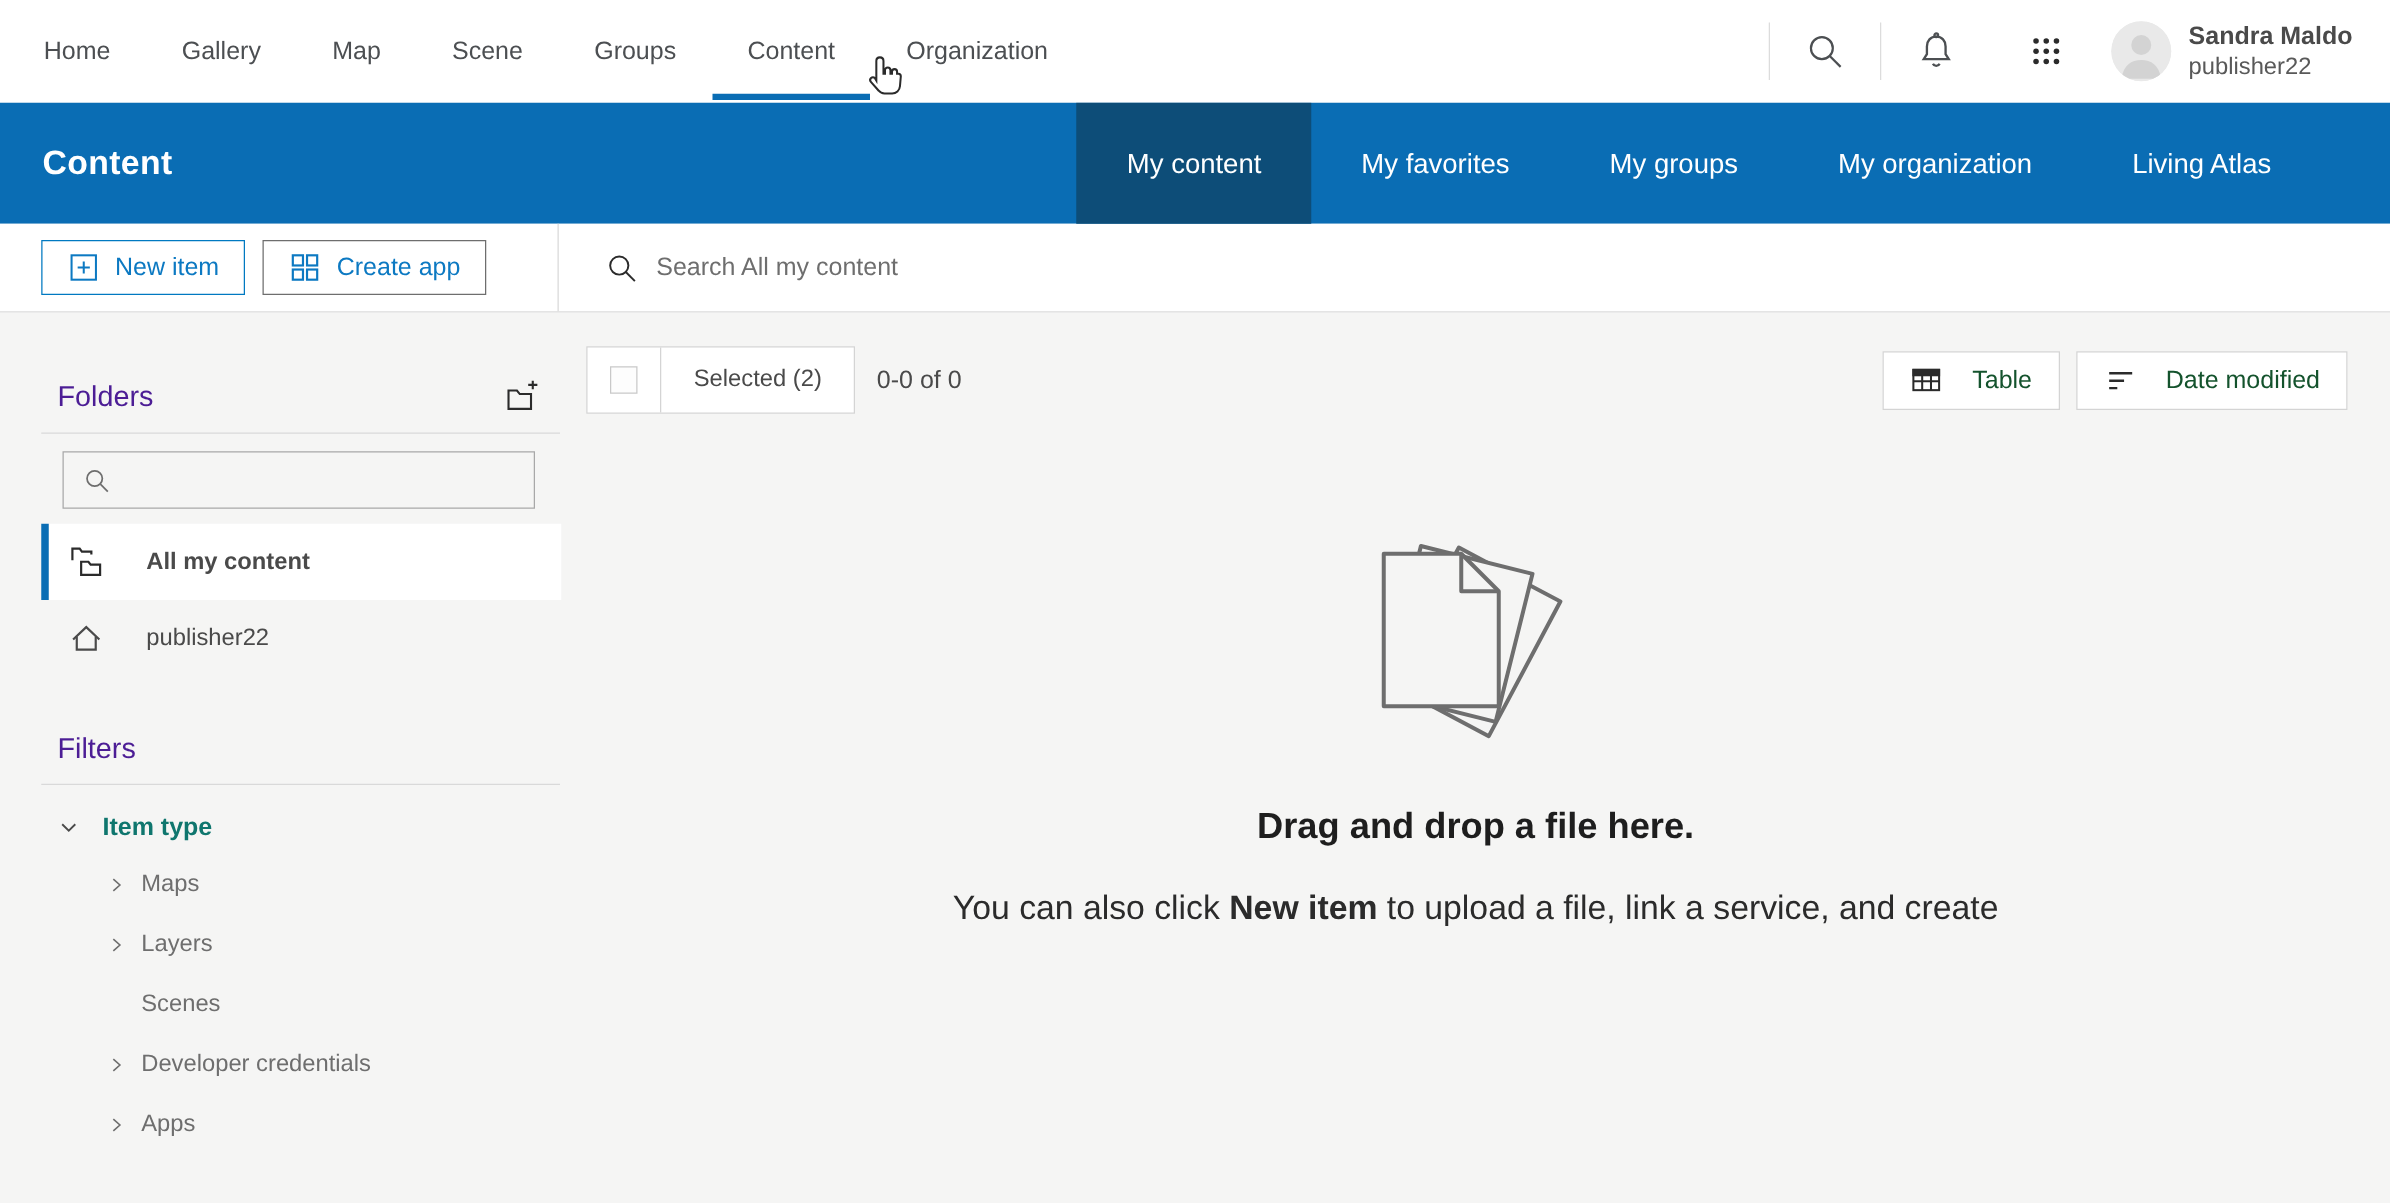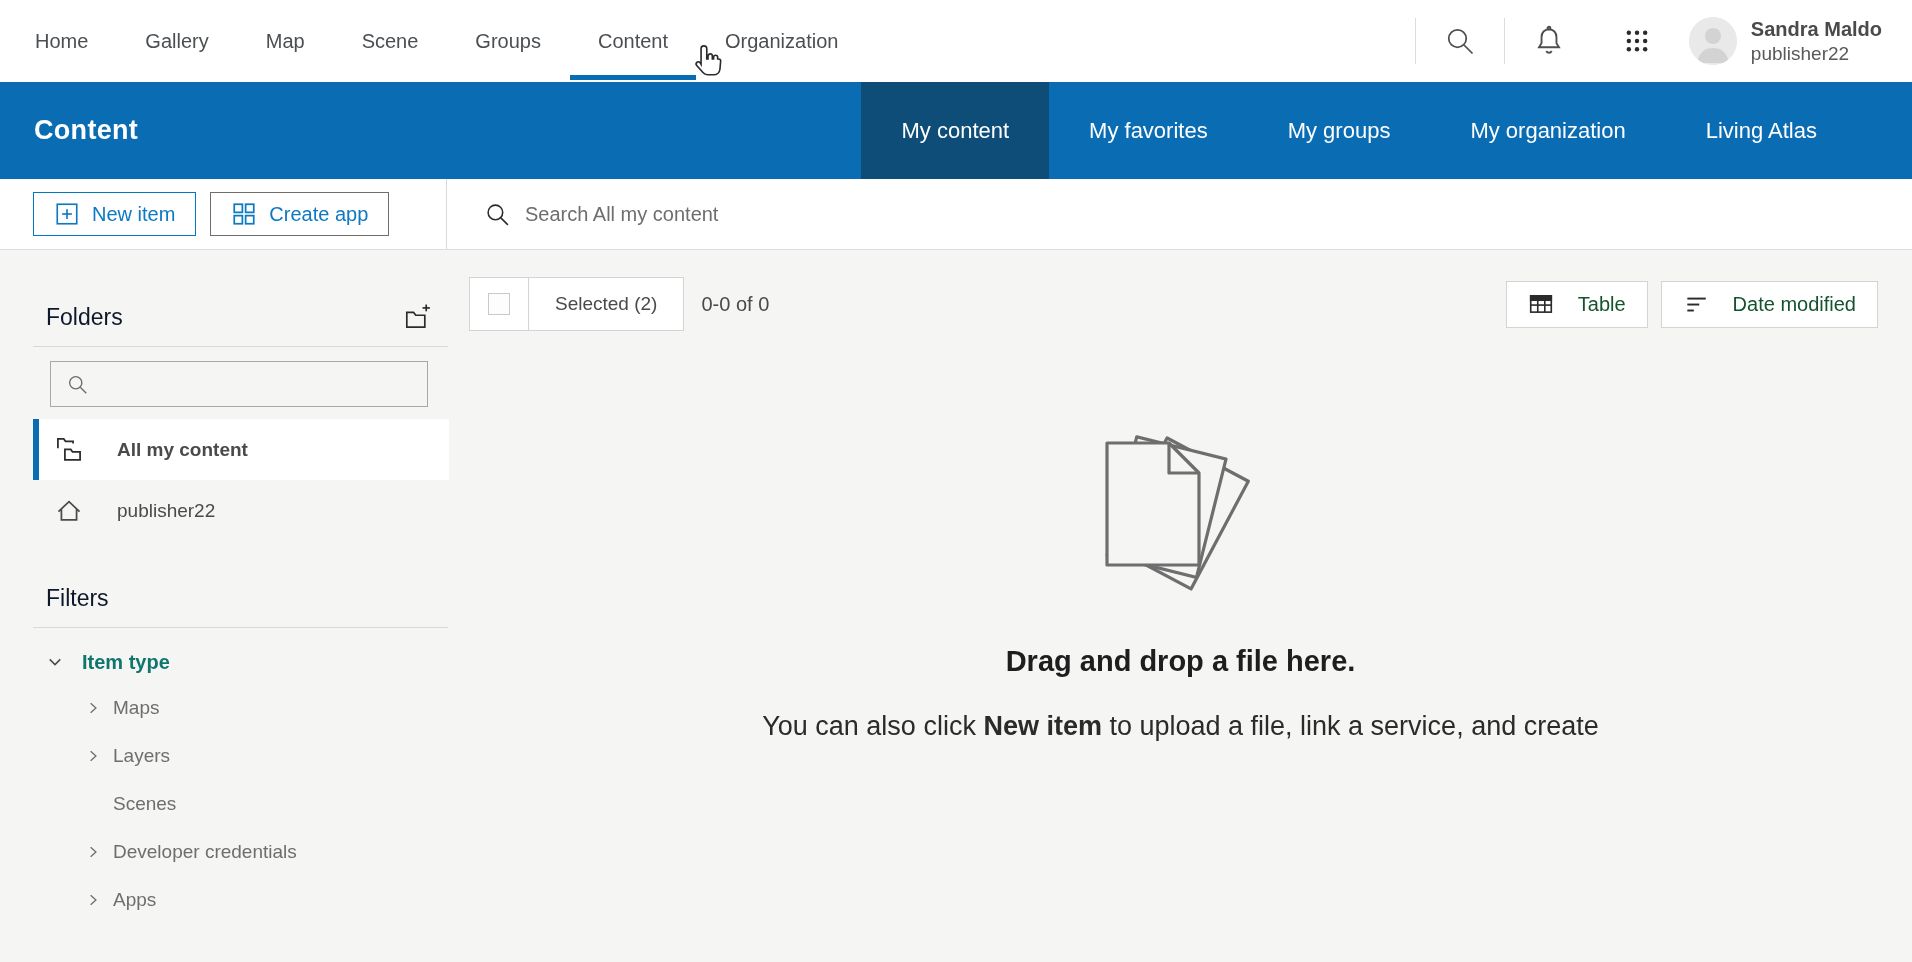--- a/index.html
+++ b/index.html
@@ -35,21 +35,21 @@
   .btn-outline.gray-ring { border-color:#6e6e6e; }
   .toolbar-search { flex:1; display:flex; align-items:center; gap:15px; padding-left:38px; color:#3f3f3f; }
   .toolbar-search input { border:none; outline:none; background:transparent; font-size:20px; font-family:inherit; color:#323232; width:600px; }
   .toolbar-search input::placeholder { color:#6e6e6e; opacity:1; }
   
   .layout { display:flex; height:712px; }
   .sidebar { width:449px; flex:none; }
   .main { flex:1; display:flex; flex-direction:column; }
   
   .side-head { display:flex; justify-content:space-between; align-items:center; margin:54px 18px 0 46px; }
-  .side-title { font-size:23px; color:#0f172a; }
+  .side-title { font-size:23px; color:#4c1d95; }
   .icon-btn { background:none; border:none; cursor:pointer; color:#323232; display:flex; padding:0; }
   .side-divider { border:none; border-top:1px solid #d9d9d9; margin:15px 1px 0 33px; }
   .side-search { margin:14px 21px 0 50px; height:46px; border:1px solid #a8a8a8; display:flex; align-items:center; padding-left:16px; background:transparent; }
   .side-search input { border:none; outline:none; background:transparent; font-size:18px; font-family:inherit; width:300px; margin-left:12px; }
   .folder-list { margin-top:12px; }
   .folder-row { height:61px; display:flex; align-items:center; margin-left:33px; padding-left:22px; gap:34px;
                 font-size:19px; color:#4a4a4a; cursor:pointer; }
   .folder-row.selected { background:#ffffff; border-left:6px solid #0a6db4; padding-left:16px; font-weight:bold; }
   .filters-head { margin:44px 18px 0 46px; }
   .itemtype-row { margin:12px 0 0 46px; height:44px; display:flex; align-items:center; gap:18px;

